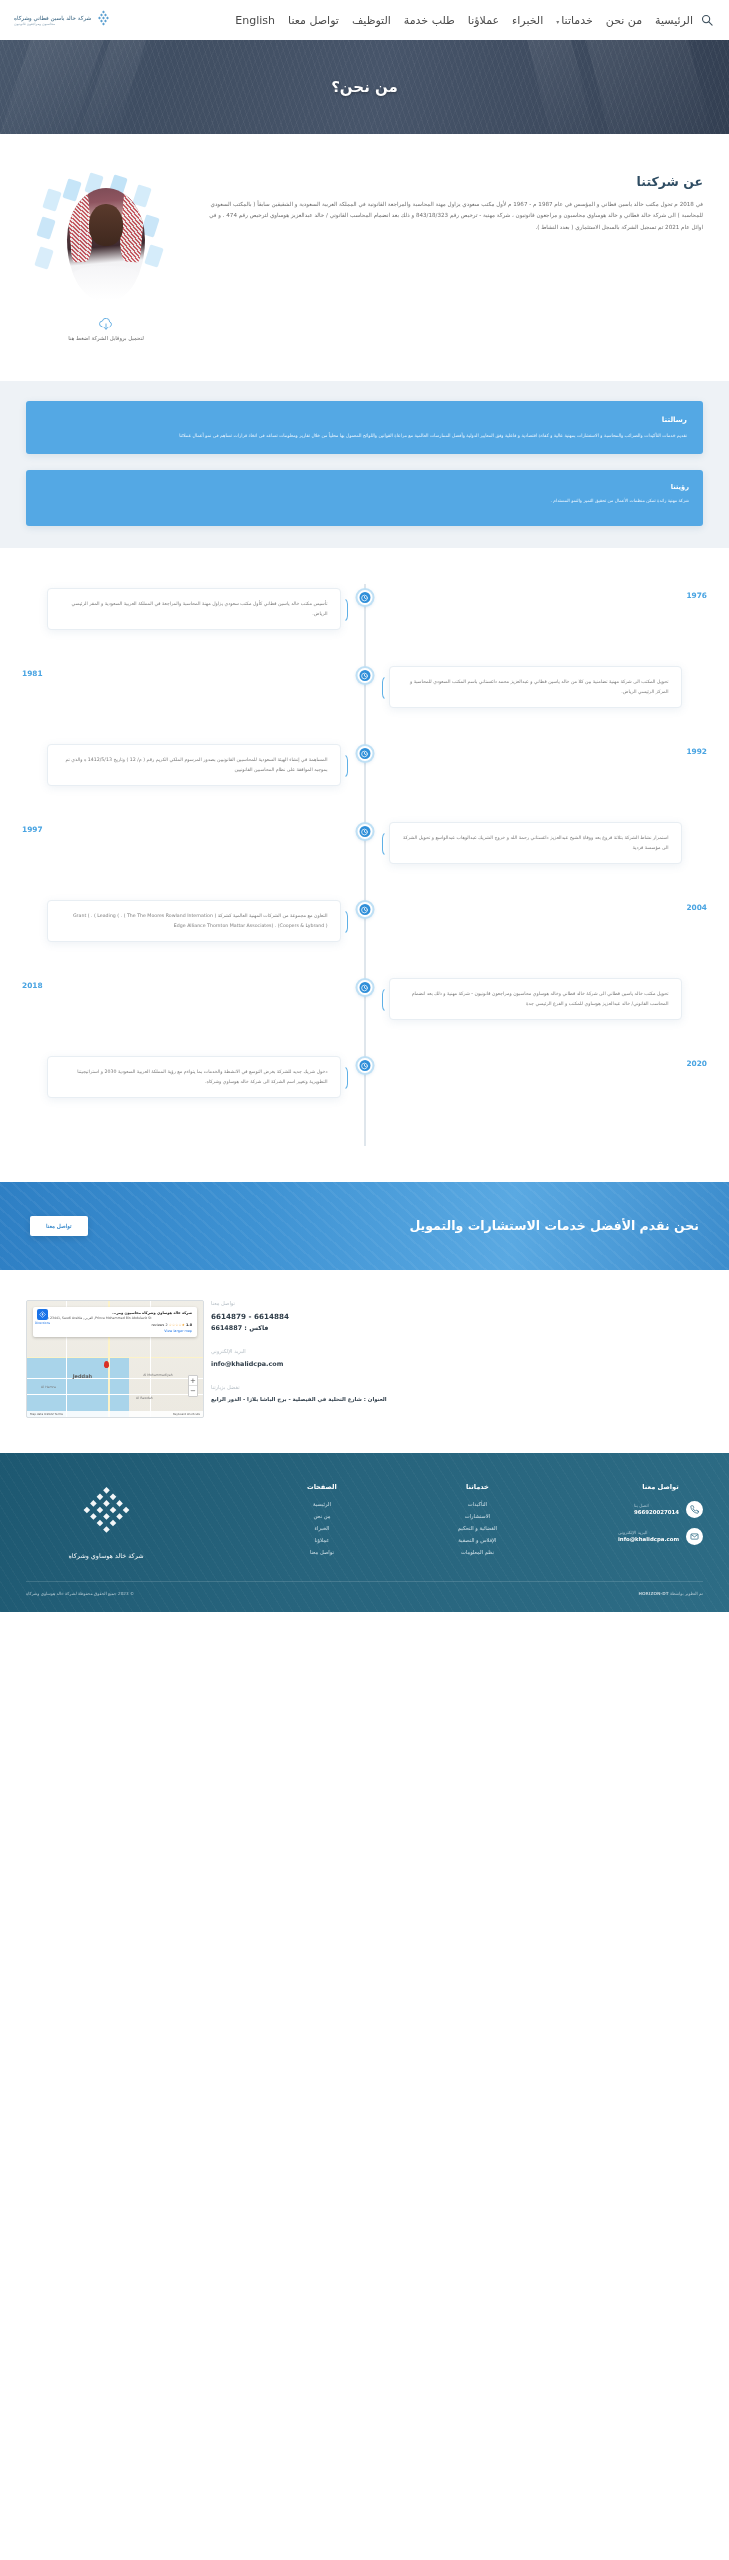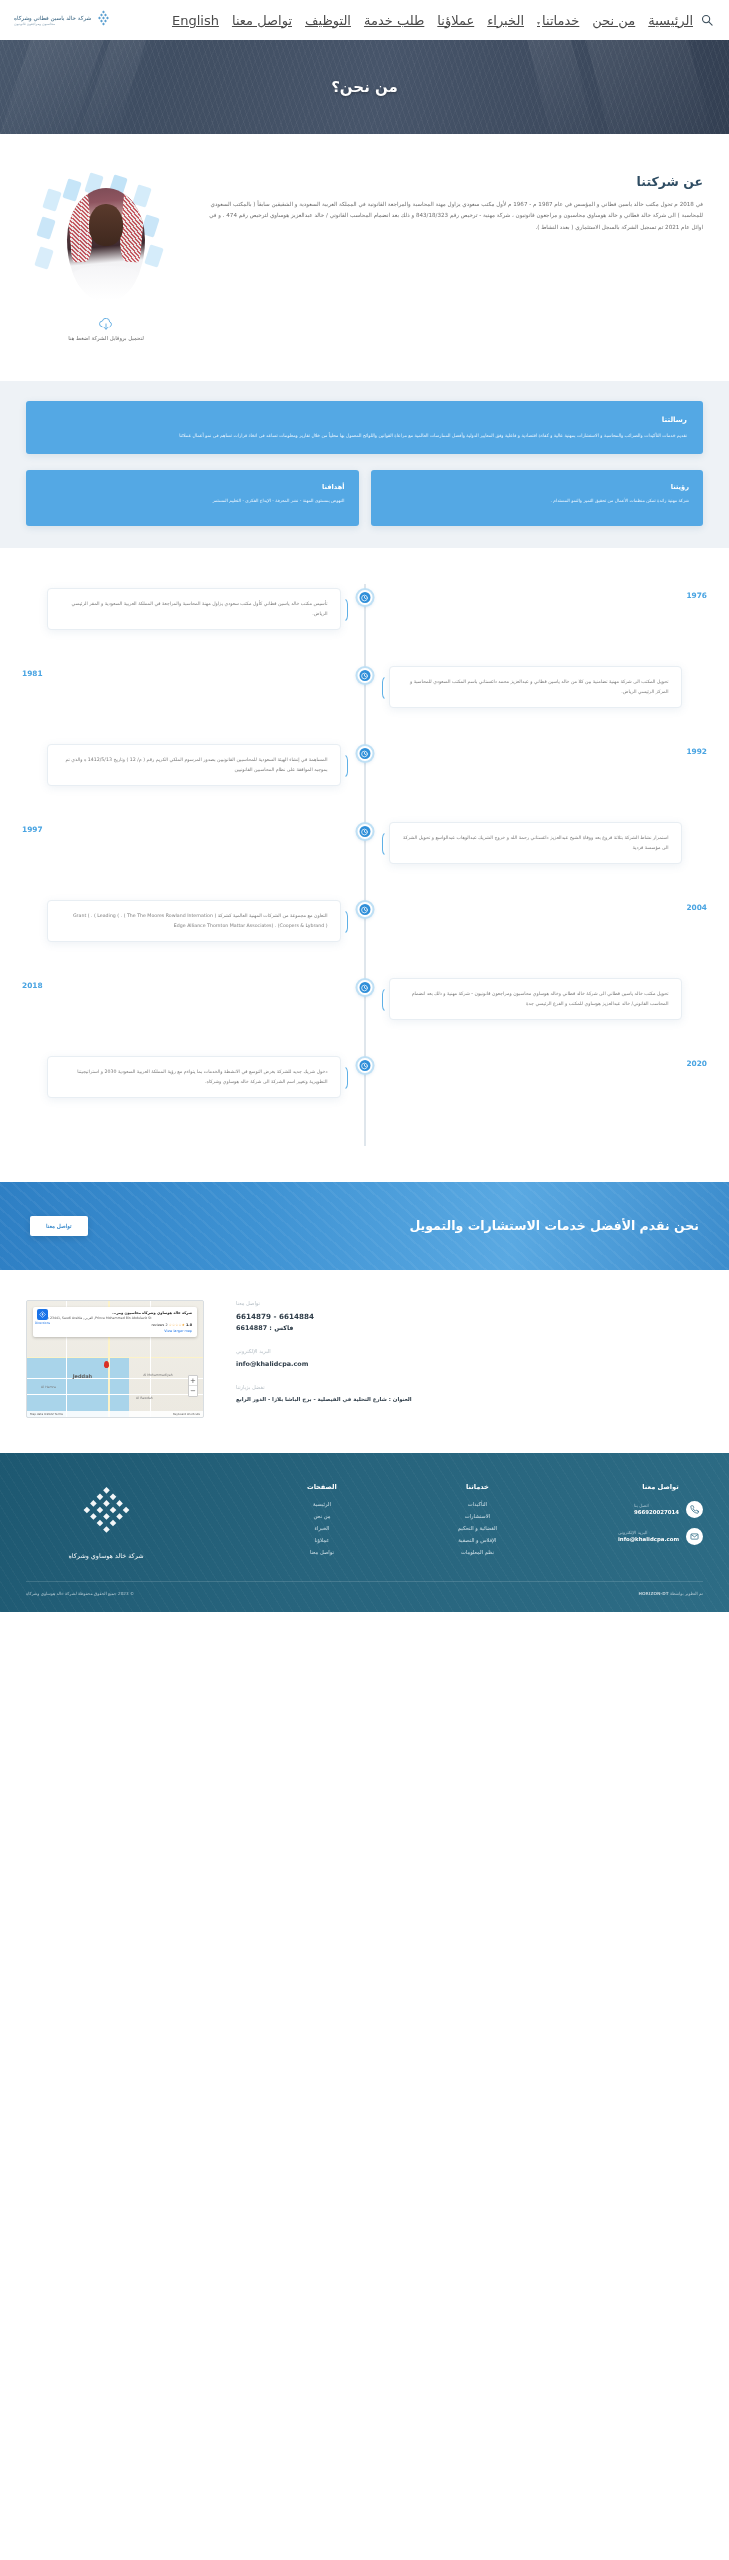--- a/index.html
+++ b/index.html
@@ -29,26 +29,25 @@
   }
   .nav-search svg { width: 12px; height: 12px; }
   .nav-links {
     display: flex;
     align-items: center;
     gap: 13px;
     flex: 1 1 auto;
     direction: rtl;
   }
   .nav-link {
-    font-size: 13px;
+    font-size: 11px;
     color: #4a4a4a;
     white-space: nowrap;
     letter-spacing: 0;
     cursor: pointer;
-    text-decoration: underline;
   }
   .nav-link.has-caret::after {
     content: "\25BE";
     font-size: 6px;
     margin-right: 2px;
     color: #7a7a7a;
   }
   .brand {
     flex: 0 0 auto;
     display: flex;
@@ -321,21 +320,21 @@
     font-size: 5.6px; font-weight:bold;
     padding: 7px 16px; border-radius: 2px;
     border:none; cursor:pointer;
     box-shadow: 0 2px 6px rgba(0,0,0,.12);
   }
 
   
   .contact {
     background:#fff;
     padding: 30px 26px 34px;
-    display:flex; gap: 32px; direction: rtl; align-items: flex-start;
+    display:flex; gap: 7px; direction: rtl; align-items: flex-start;
   }
   .contact-info { flex: 1 1 auto; text-align:left; direction: rtl; }
   .ci-block { margin-bottom: 14px; text-align: left; }
   .ci-label { font-size: 5.2px; color:#b6bfc6; margin-bottom: 5px; }
   .ci-value { font-size: 7.2px; color:#2f3d49; font-weight:bold; line-height:1.7; }
   .ci-value.small { font-size: 6.4px; }
   .ci-address { font-size: 5.4px; color:#2f3d49; font-weight:bold; line-height:1.8; }
 
   
   .map {
@@ -555,24 +554,20 @@
 <section class="band">
   <div class="mission-card">
     <h3>رسالتنا</h3>
     <p>نقديم خدمات التأكيدات والضرائب والمحاسبة و الاستشارات بمهنية عالية و كفاءة اقتصادية و فاعلية وفق المعايير الدولية وأفضل الممارسات العالمية مع مراعاة القوانين واللوائح المعمول بها محلياً من خلال تقارير ومعلومات تساعد في اتخاذ قرارات تساهم في نمو أعمال عملائنا</p>
   </div>
   <div class="cards-row">
     <div class="mini-card">
       <h4>رؤيتنا</h4>
       <p>شركة مهنية رائدة تمكن منظمات الأعمال من تحقيق التميز والنمو المستدام .</p>
     </div>
-    <div class="mini-card">
-      <h4>أهدافنا</h4>
-      <p>النهوض بمستوى المهنة - نشر المعرفة - الإبداع الفكري - التعليم المستمر</p>
-    </div>
   </div>
 </section>
 
 <section class="timeline">
   <div class="tl-rail"></div>
 
   <div class="tl-item right">
     <div class="tl-half year-side">
       <span class="tl-year">1976</span>
     </div>

